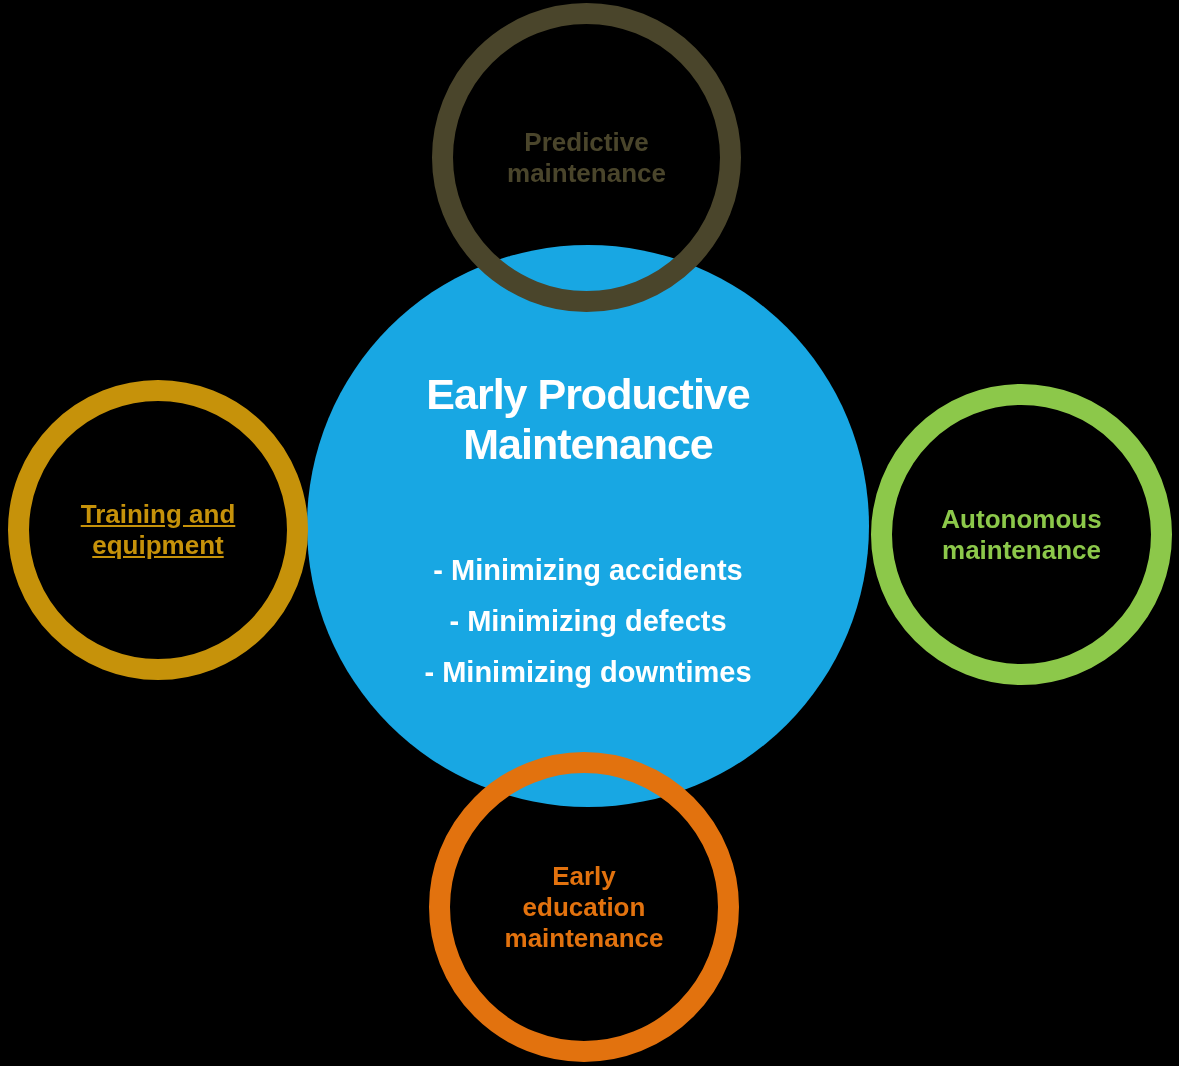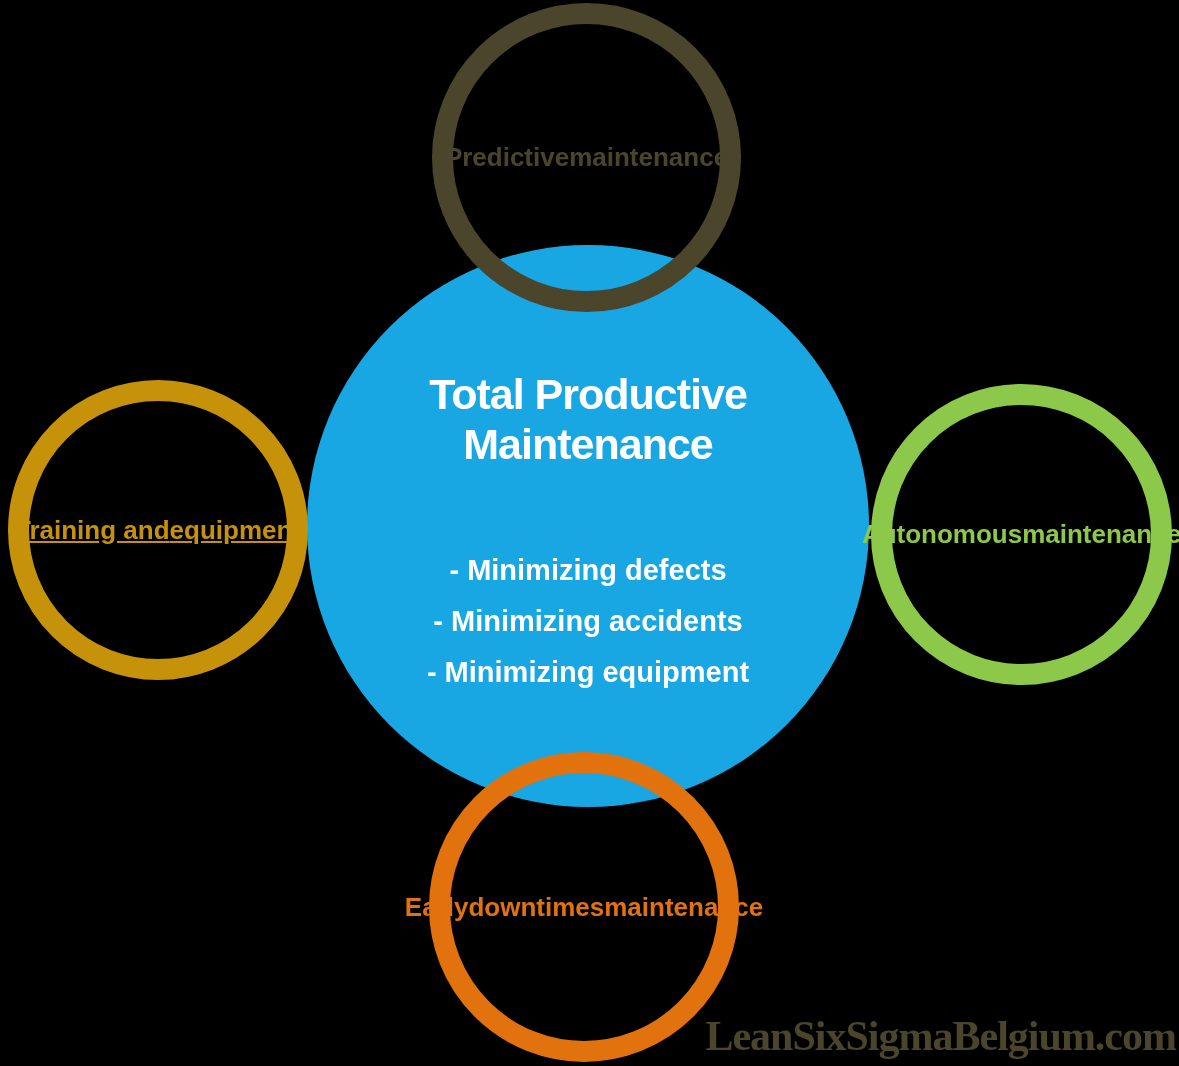--- a/index.html
+++ b/index.html
@@ -60,21 +60,21 @@
     z-index: 2;
   }
   .ring-top    { left: 432px; top: 3px;   width: 309px; height: 309px; }
   .ring-left   { left: 8px;   top: 380px; width: 300px; height: 300px; }
   .ring-right  { left: 871px; top: 384px; width: 301px; height: 301px; }
   .ring-bottom { left: 429px; top: 752px; width: 310px; height: 310px; }
   
   .node-label {
     position: absolute;
     display: flex;
-    flex-direction: row;
+    flex-direction: column;
     align-items: center;
     justify-content: center;
     text-align: center;
     color: var(--c, #888888);
     font-size: 26px;
     line-height: 31px;
     font-weight: bold;
     z-index: 3;
   }
   .label-top    { left: 432px; top: 3px;   width: 309px; height: 309px; }
@@ -95,27 +95,27 @@
     z-index: 4;
   }
 </style>
 </head>
 <body>
 
 <div class="canvas">
 
   <div class="center-circle" style="--c: #18a7e3;">
     <div class="center-title" style="--c: #ffffff;">
-      <div>Total Productive</div>
+      <div>Early Productive</div>
       <div>Maintenance</div>
     </div>
     <div class="center-bullets" style="--c: #ffffff;">
+      <div>- Minimizing accidents</div>
       <div>- Minimizing defects</div>
-      <div>- Minimizing accidents</div>
-      <div>- Minimizing equipment</div>
+      <div>- Minimizing downtimes</div>
     </div>
   </div>
 
   <div class="ring ring-top" style="--c: #4a452b;"></div>
   <div class="ring ring-left" style="--c: #c6920a;"></div>
   <div class="ring ring-right" style="--c: #8cc84a;"></div>
   <div class="ring ring-bottom" style="--c: #e2720e;"></div>
 
   <div class="node-label label-top" style="--c: #4a452b;">
     <div>Predictive</div>
@@ -124,19 +124,18 @@
   <div class="node-label label-left" style="--c: #c6920a;">
     <div>Training and</div>
     <div>equipment</div>
   </div>
   <div class="node-label label-right" style="--c: #8cc84a;">
     <div>Autonomous</div>
     <div>maintenance</div>
   </div>
   <div class="node-label label-bottom" style="--c: #e2720e;">
     <div>Early</div>
-    <div>downtimes</div>
+    <div>education</div>
     <div>maintenance</div>
   </div>
 
-  <div class="watermark" style="--c: #4a452b;">LeanSixSigmaBelgium.com</div>
 
 </div>
 
 </body></html>

